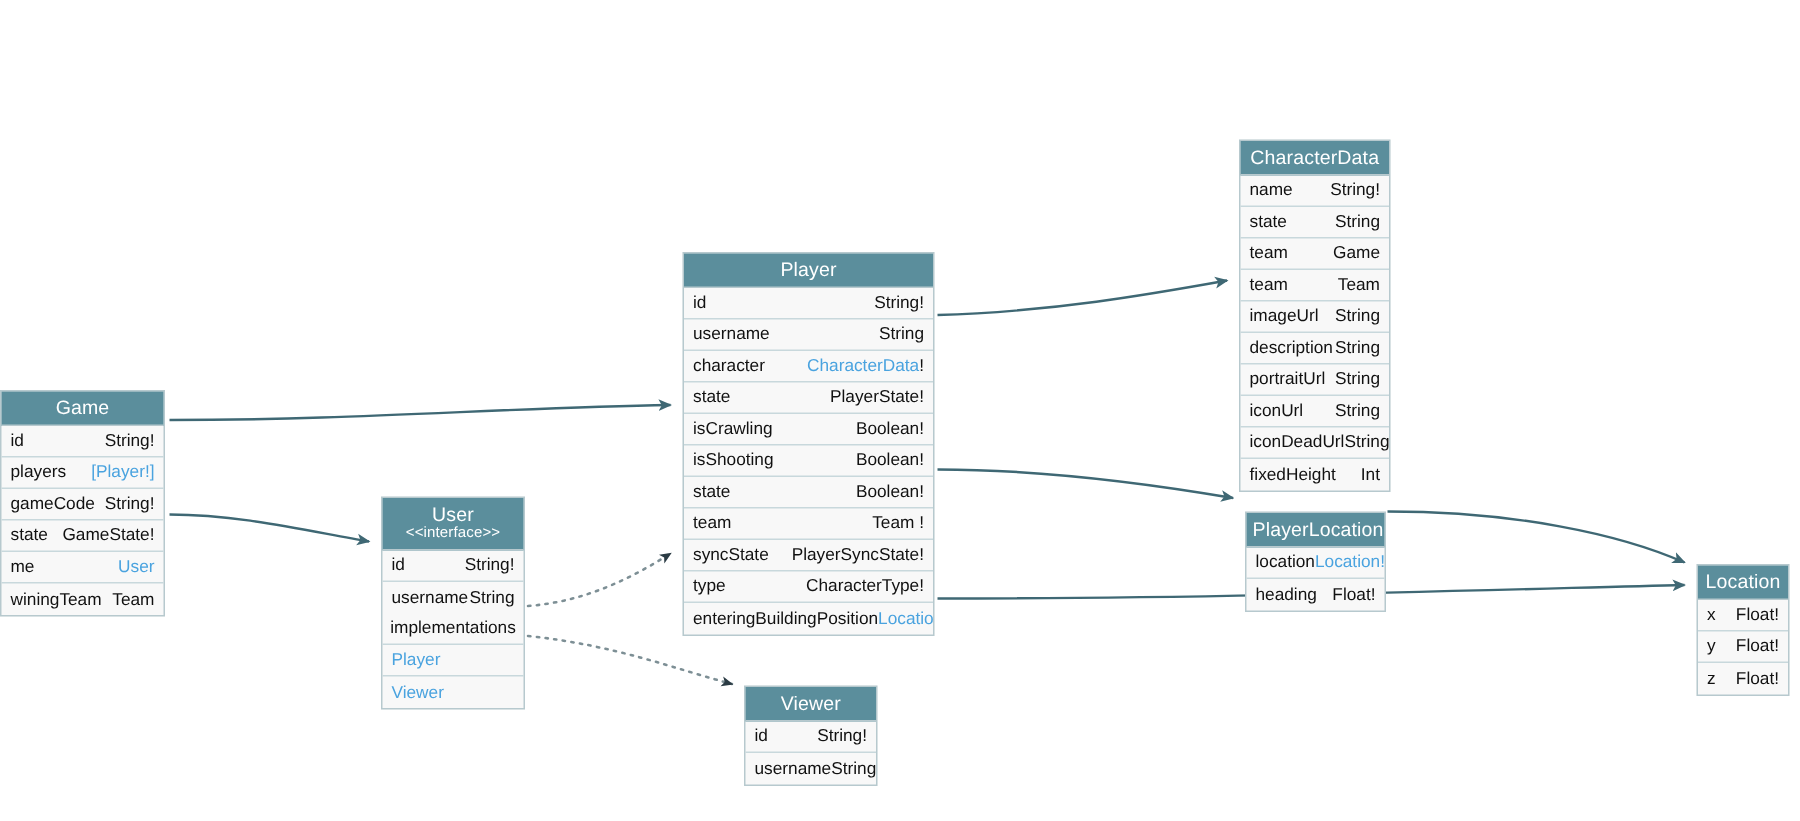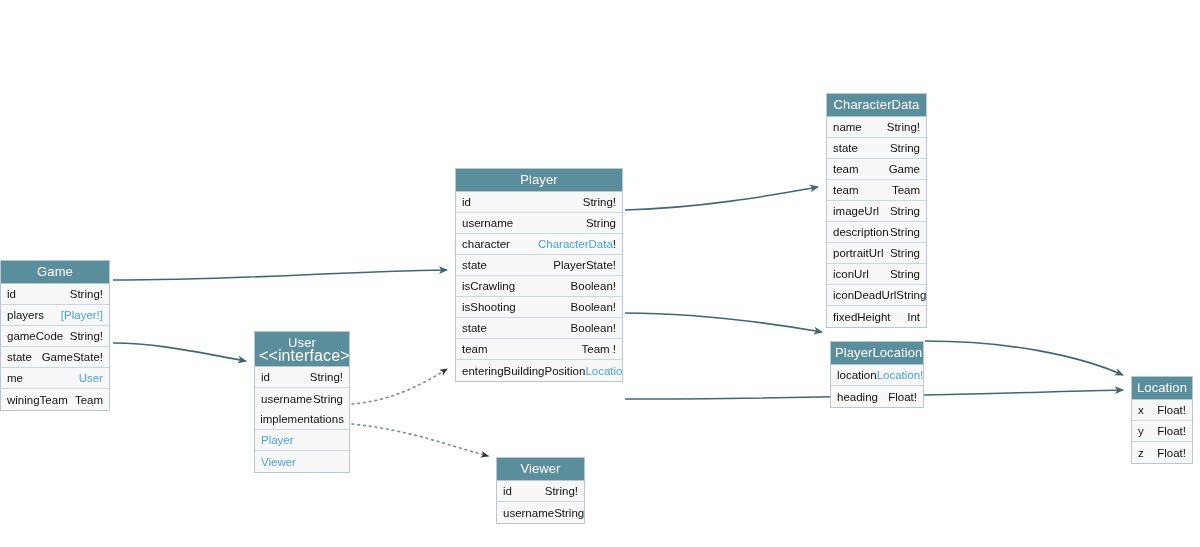--- a/index.html
+++ b/index.html
@@ -28,21 +28,21 @@
     text-align:center;
     font-size:13px;
     line-height:14px;
     padding:4px 4px 4px 4px;
     box-sizing:border-box;
     border-bottom:1px solid #b7c9ce;
     letter-spacing:.1px;
   }
   .node-header .sub{
     display:block;
-    font-size:16px;
+    font-size:10px;
     line-height:12px;
   }
   .row{
     display:flex;
     align-items:center;
     justify-content:space-between;
     box-sizing:border-box;
     height:21px;
     padding:0 6px;
     border-bottom:1px solid #c8d8dc;
@@ -191,20 +191,28 @@
         </div>
         <div class="row">
           <span class="fname">state</span>
           <span class="ftype">Boolean!</span>
         </div>
         <div class="row">
           <span class="fname">team</span>
           <span class="ftype">Team !</span>
         </div>
         <div class="row">
+          <span class="fname">syncState</span>
+          <span class="ftype">PlayerSyncState!</span>
+        </div>
+        <div class="row">
+          <span class="fname">type</span>
+          <span class="ftype">CharacterType!</span>
+        </div>
+        <div class="row">
           <span class="fname">enteringBuildingPosition</span>
           <span class="ftype link allblue">Location</span>
         </div>
       </div>
   </div>
 
   <div class="node" id="node-characterdata">
     <div class="node-header">CharacterData</div>
     <div>
         <div class="row">

